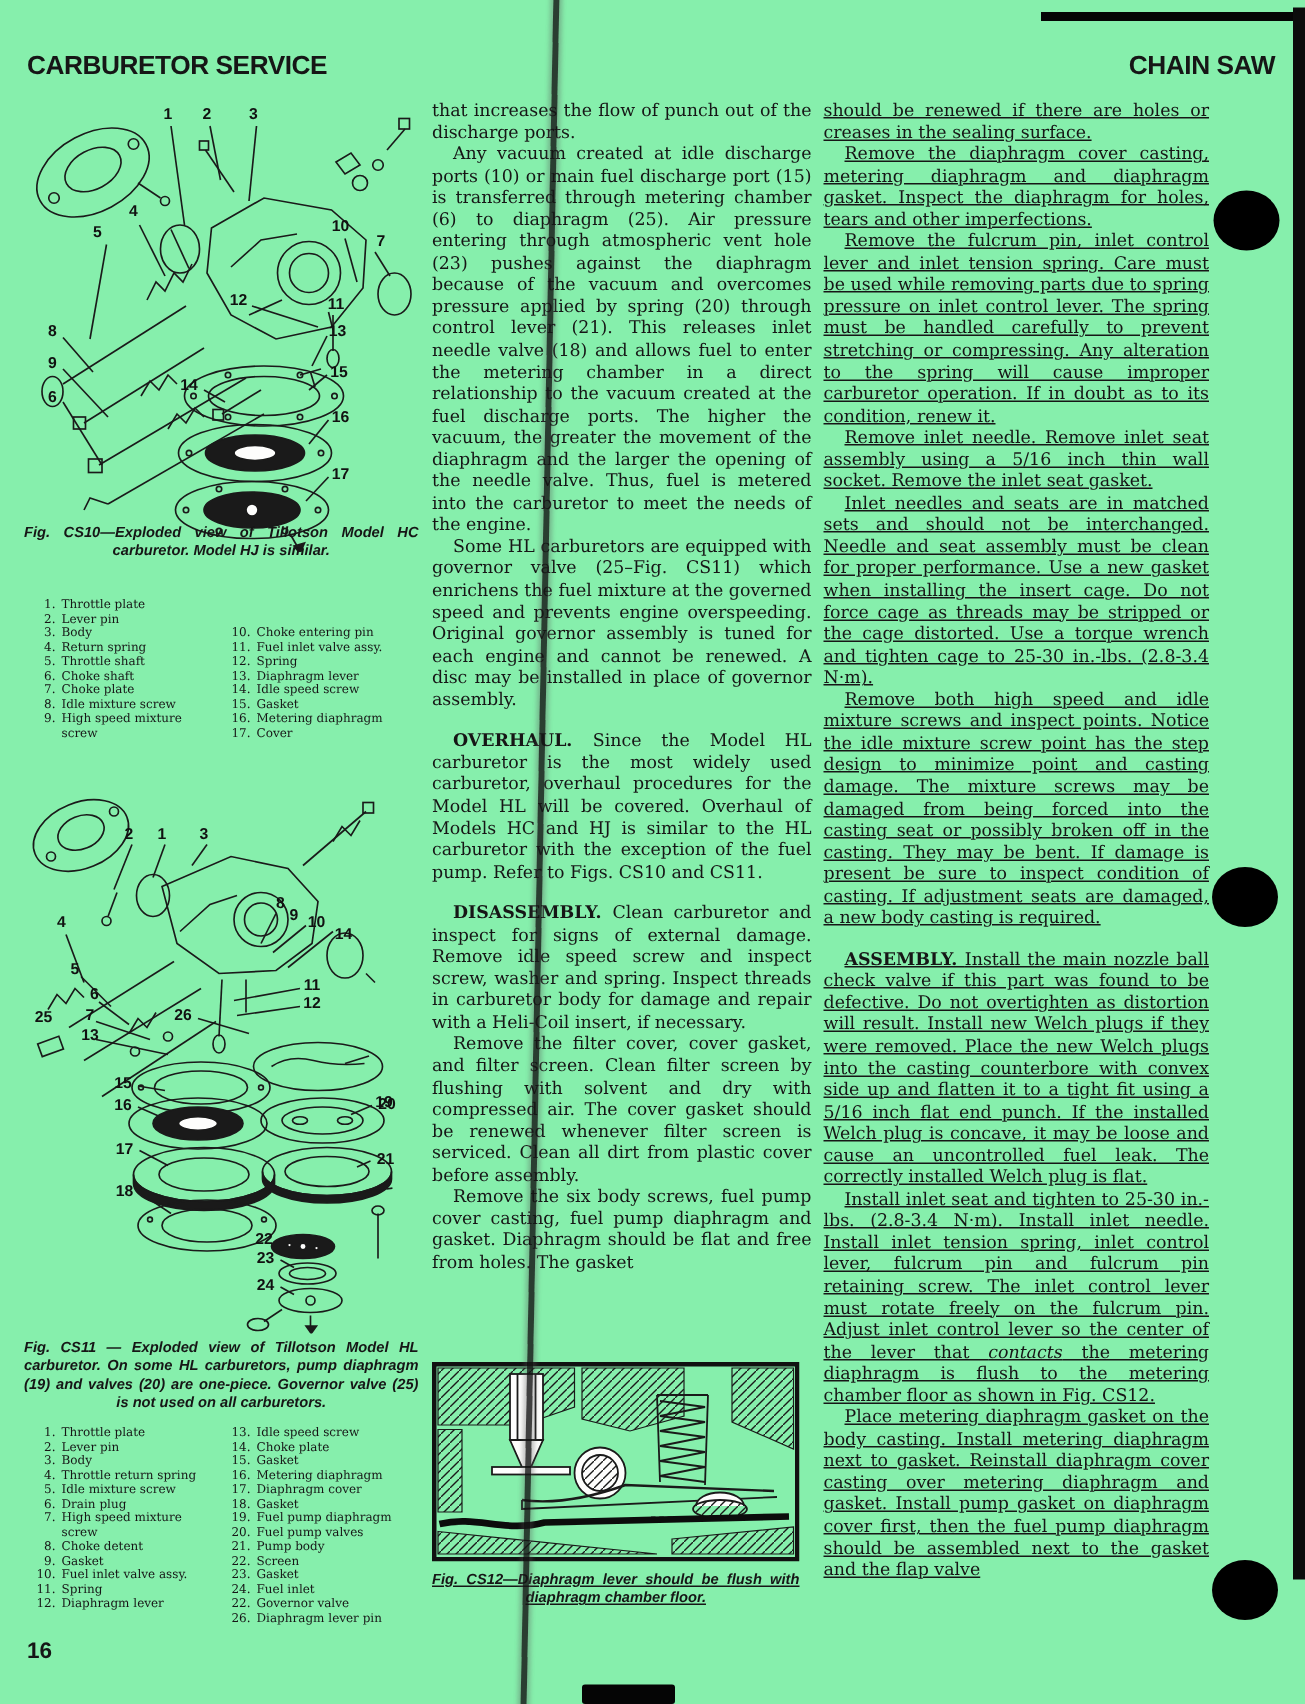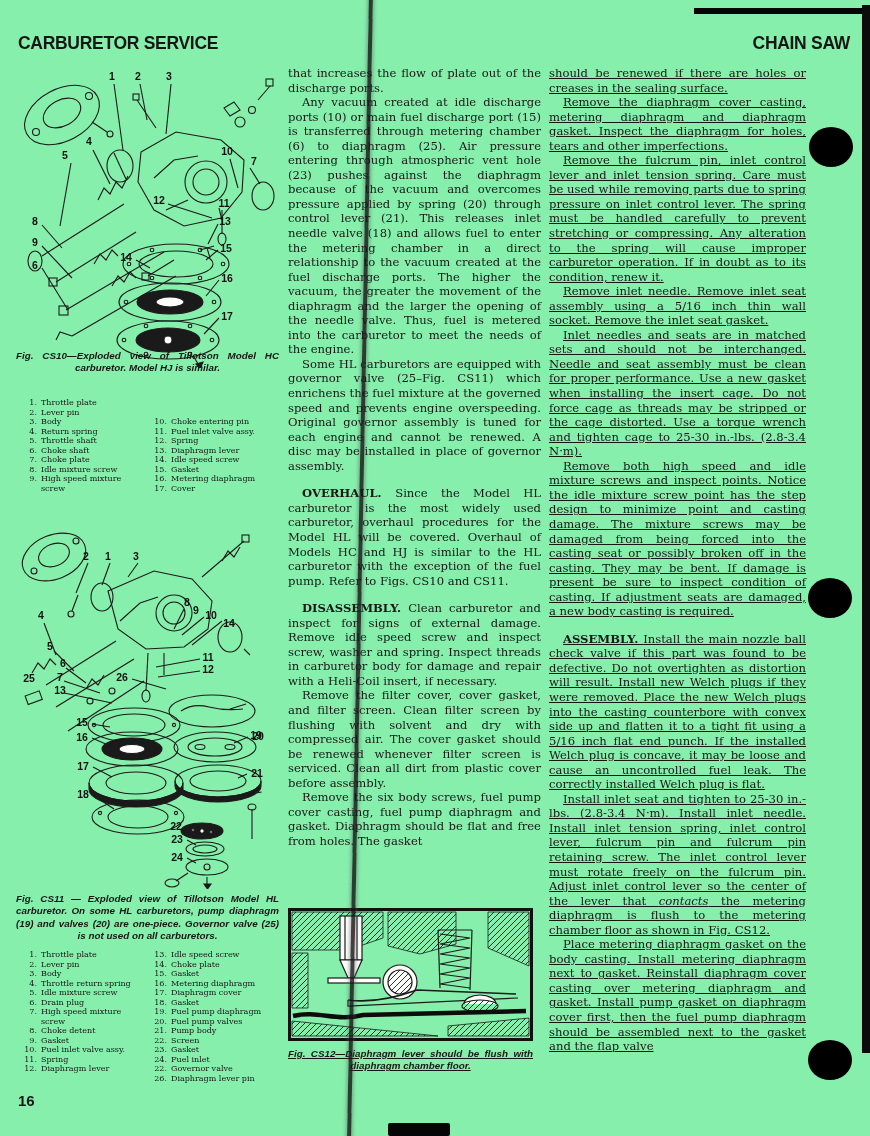--- a/index.html
+++ b/index.html
@@ -489,21 +489,21 @@
           <span class="pt">Governor valve</span>
         </div>
         <div class="row">
           <span class="pn">26.</span>
           <span class="pt">Diaphragm lever pin</span>
         </div>
       </div>
   </div>
 
   <div class="col col-mid" id="mid-col">
-      <p class="noindent"><span>that increases the flow of plate out of the discharge ports.</span></p>
+      <p class="noindent"><span>that increases the flow of punch out of the discharge ports.</span></p>
       <p><span>Any vacuum created at idle discharge ports (10) or main fuel discharge port (15) is transferred through metering chamber (6) to diaphragm (25). Air pressure entering through atmospheric vent hole (23) pushes against the diaphragm because of the vacuum and overcomes pressure applied by spring (20) through control lever (21). This releases inlet needle valve (18) and allows fuel to enter the metering chamber in a direct relationship to the vacuum created at the fuel discharge ports. The higher the vacuum, the greater the movement of the diaphragm and the larger the opening of the needle valve. Thus, fuel is metered into the carburetor to meet the needs of the engine.</span></p>
       <p><span>Some HL carburetors are equipped with governor valve (25–Fig. CS11) which enrichens the fuel mixture at the governed speed and prevents engine overspeeding. Original governor assembly is tuned for each engine and cannot be renewed. A disc may be installed in place of governor assembly.</span></p>
       <p class="gap"><b>OVERHAUL. </b><span>Since the Model HL carburetor is the most widely used carburetor, overhaul procedures for the Model HL will be covered. Overhaul of Models HC and HJ is similar to the HL carburetor with the exception of the fuel pump. Refer to Figs. CS10 and CS11.</span></p>
       <p class="gap"><b>DISASSEMBLY. </b><span>Clean carburetor and inspect for signs of external damage. Remove idle speed screw and inspect screw, washer and spring. Inspect threads in carburetor body for damage and repair with a Heli-Coil insert, if necessary.</span></p>
       <p><span>Remove the filter cover, cover gasket, and filter screen. Clean filter screen by flushing with solvent and dry with compressed air. The cover gasket should be renewed whenever filter screen is serviced. Clean all dirt from plastic cover before assembly.</span></p>
       <p><span>Remove the six body screws, fuel pump cover casting, fuel pump diaphragm and gasket. Diaphragm should be flat and free from holes. The gasket</span></p>
     </div>
 
   <div class="fig12">
     <svg width="245" height="133" viewBox="0 0 245 133">

